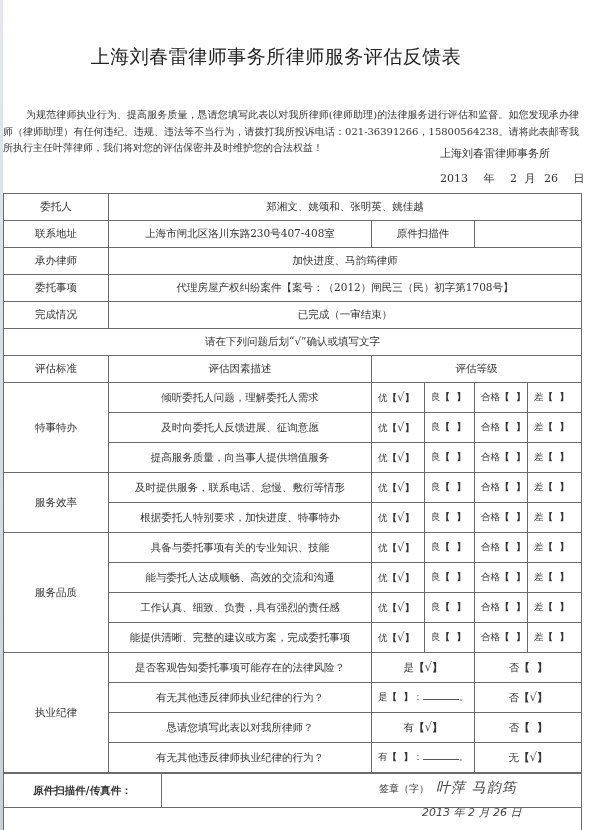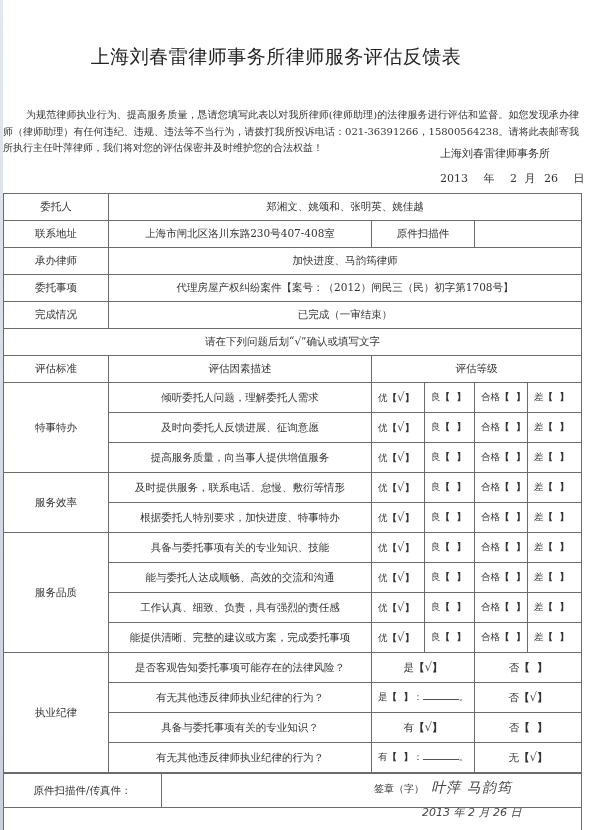--- a/index.html
+++ b/index.html
@@ -42,31 +42,31 @@
     padding: 0; overflow: hidden; white-space: nowrap;
   }
   table.form { border: 1.5px solid #555; }
   .h-row td { height: 26px; margin-left: 24px; }
   .g-row td { height: 29px; }
   .grade-cell { font-size: 9.5px; text-align: left !important; padding-left: 6px !important; }
   .check { font-family: "DejaVu Sans", sans-serif; font-size: 12px; color: #555; }
   .bracket { font-weight: bold; }
   .sign-cell { height: 74px; position: relative; text-align: right !important; }
   .sign-block {
-    position: absolute; left: 370px; top: 6px; text-align: left; font-size: 10px;
+    position: absolute; left: 370px; top: 6px; text-align: center; font-size: 10px;
   }
   .signature {
     font-family: "DejaVu Sans", sans-serif; font-size: 14px; color: #444;
     font-style: italic; margin-left: 4px; letter-spacing: 1px;
   }
   .sign-date {
     margin-top: 8px; margin-left: 48px; font-family: "DejaVu Sans", sans-serif;
     font-size: 11px; color: #444; font-style: italic;
   }
-  .footer-cell { height: 33px; }
+  .footer-cell { height: 33px; font-weight: bold; }
   .blank { display: inline-block; width: 36px; border-bottom: 1px solid #555; height: 8px; }
 </style>
 </head>
 <body>
 
 <div class="edge-strip"></div>
 
 <div class="title">上海刘春雷律师事务所律师服务评估反馈表</div>
 <div class="intro">为规范律师执业行为、提高服务质量，恳请您填写此表以对我所律师(律师助理)的法律服务进行评估和监督。如您发现承办律师（律师助理）有任何违纪、违规、违法等不当行为，请拨打我所投诉电话：021-36391266，15800564238。请将此表邮寄我所执行主任叶萍律师，我们将对您的评估保密并及时维护您的合法权益！</div>
 <div class="firm">上海刘春雷律师事务所</div>
@@ -196,21 +196,21 @@
     <td colspan="2">是否客观告知委托事项可能存在的法律风险？</td>
     <td colspan="2"><span>是</span><span class="bracket">【</span><span class="check">√</span><span class="bracket">】</span></td>
     <td colspan="2"><span>否</span><span class="bracket">【&nbsp;&nbsp;】</span></td>
   </tr>
   <tr class="g-row">
     <td colspan="2">有无其他违反律师执业纪律的行为？</td>
     <td colspan="2" class="grade-cell"><span>是</span><span class="bracket">【&nbsp;&nbsp;】</span>：<span class="blank"></span>。</td>
     <td colspan="2"><span>否</span><span class="bracket">【</span><span class="check">√</span><span class="bracket">】</span></td>
   </tr>
   <tr class="g-row">
-    <td colspan="2">具备与委托事项有关的专业知识？</td>
+    <td colspan="2">恳请您填写此表以对我所律师？</td>
     <td colspan="2"><span>有</span><span class="bracket">【</span><span class="check">√</span><span class="bracket">】</span></td>
     <td colspan="2"><span>否</span><span class="bracket">【&nbsp;&nbsp;】</span></td>
   </tr>
   <tr class="g-row">
     <td colspan="2">有无其他违反律师执业纪律的行为？</td>
     <td colspan="2" class="grade-cell"><span>有</span><span class="bracket">【&nbsp;&nbsp;】</span>：<span class="blank"></span>。</td>
     <td colspan="2"><span>无</span><span class="bracket">【</span><span class="check">√</span><span class="bracket">】</span></td>
   </tr>
 
   <tr>

